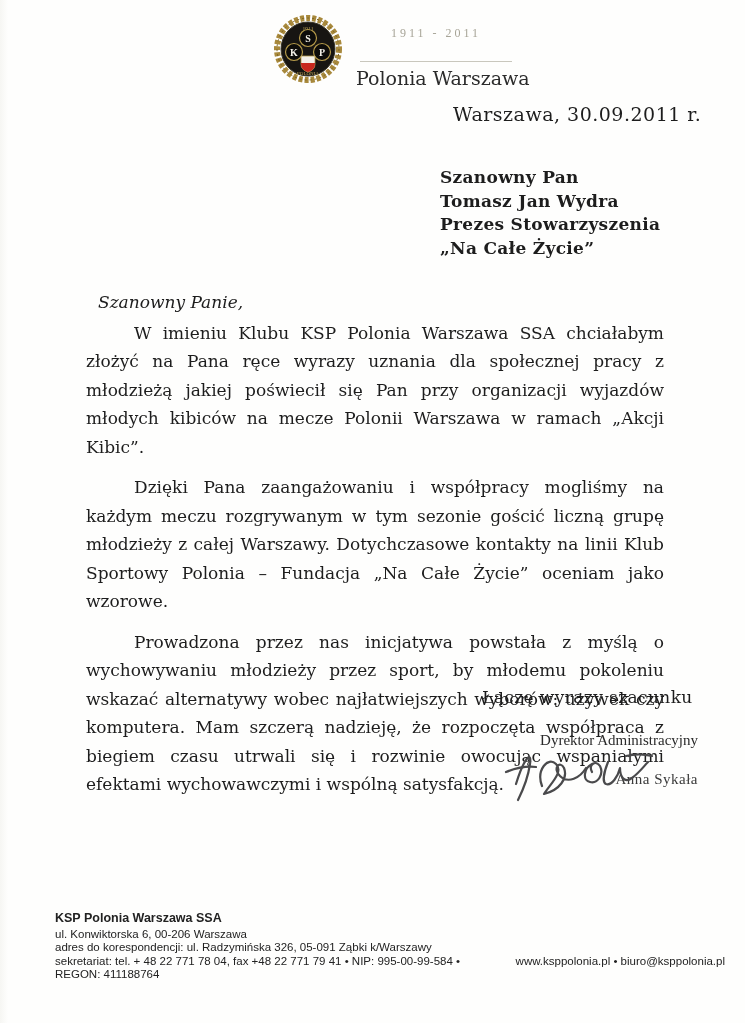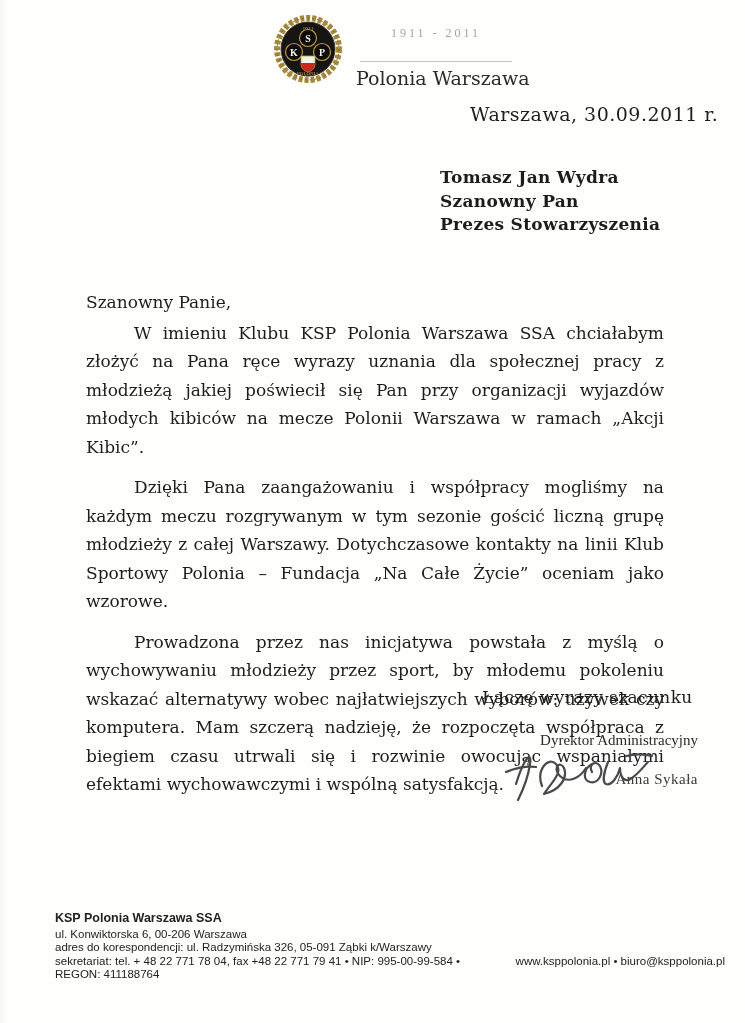--- a/index.html
+++ b/index.html
@@ -21,26 +21,26 @@
     font-family:"Liberation Serif",serif;
     font-size:12px;letter-spacing:3px;color:#a7a497;
     text-align:center;border-bottom:1px solid #c9c7bd;
     padding-bottom:20px;margin:0 4px 5px 4px;
   }
   .club-name{
     font-family:"DejaVu Serif",serif;
     font-size:19px;color:#2b2b2b;text-align:center;white-space:nowrap;
   }
   
-  .dateline{position:absolute;top:103px;left:470px;font-size:19px;letter-spacing:.5px;}
+  .dateline{position:absolute;top:103px;left:453px;font-size:19px;letter-spacing:.5px;}
   
   .recipient{position:absolute;top:166px;left:440px;font-weight:bold;font-size:17px;line-height:23.5px;letter-spacing:.3px;}
   
   .body-block{position:absolute;top:288px;left:86px;width:578px;font-size:17px;line-height:28.5px;}
-  .salutation{margin:0 0 2px 0;}
+  .salutation{margin:0 0 2px 12px;font-style:italic;}
   .body-block p{margin:0 0 12px 0;text-align:justify;text-indent:48px;}
   
   .closing{position:absolute;top:687px;left:482px;font-size:17px;letter-spacing:.4px;}
   
   .sig-block{position:absolute;top:732px;left:498px;width:200px;text-align:right;}
   .sig-title{font-family:"Liberation Serif",serif;font-size:15px;color:#2a2a2a;}
   .sig-scribble{position:absolute;top:12px;left:4px;pointer-events:none;}
   .sig-name{font-family:"Liberation Serif",serif;font-size:15px;color:#3a3a3a;margin-top:22px;margin-left:24px;letter-spacing:.5px;}
   
   .footer{
@@ -82,23 +82,24 @@
     </div>
     <div class="lh-text">
       <div class="anniversary">1911 - 2011</div>
       <div class="club-name">Polonia Warszawa</div>
     </div>
   </div>
 
   <div class="dateline">Warszawa, 30.09.2011 r.</div>
 
   <div class="recipient">
+    <div>Szanowny Pan</div>
     <div>Tomasz Jan Wydra</div>
-    <div>Szanowny Pan</div>
     <div>Prezes Stowarzyszenia</div>
+    <div>„Na Całe Życie”</div>
   </div>
 
   <div class="body-block">
     <div class="salutation">Szanowny Panie,</div>
     <p>W imieniu Klubu KSP Polonia Warszawa SSA chciałabym złożyć na Pana ręce wyrazy uznania dla społecznej pracy z młodzieżą jakiej poświecił się Pan przy organizacji wyjazdów młodych kibiców na mecze Polonii Warszawa w ramach „Akcji Kibic”.</p>
     <p>Dzięki Pana zaangażowaniu i współpracy mogliśmy na każdym  meczu rozgrywanym w tym sezonie gościć liczną grupę młodzieży z całej Warszawy. Dotychczasowe kontakty na linii Klub Sportowy Polonia – Fundacja „Na Całe Życie” oceniam jako wzorowe.</p>
     <p>Prowadzona przez nas inicjatywa powstała z myślą o wychowywaniu młodzieży przez sport, by młodemu pokoleniu wskazać alternatywy wobec najłatwiejszych wyborów: używek czy komputera. Mam szczerą nadzieję, że rozpoczęta współpraca z biegiem czasu utrwali się i rozwinie owocując wspaniałymi efektami wychowawczymi i wspólną satysfakcją.</p>
   </div>
 
   <div class="closing">Łączę wyrazy szacunku</div>

